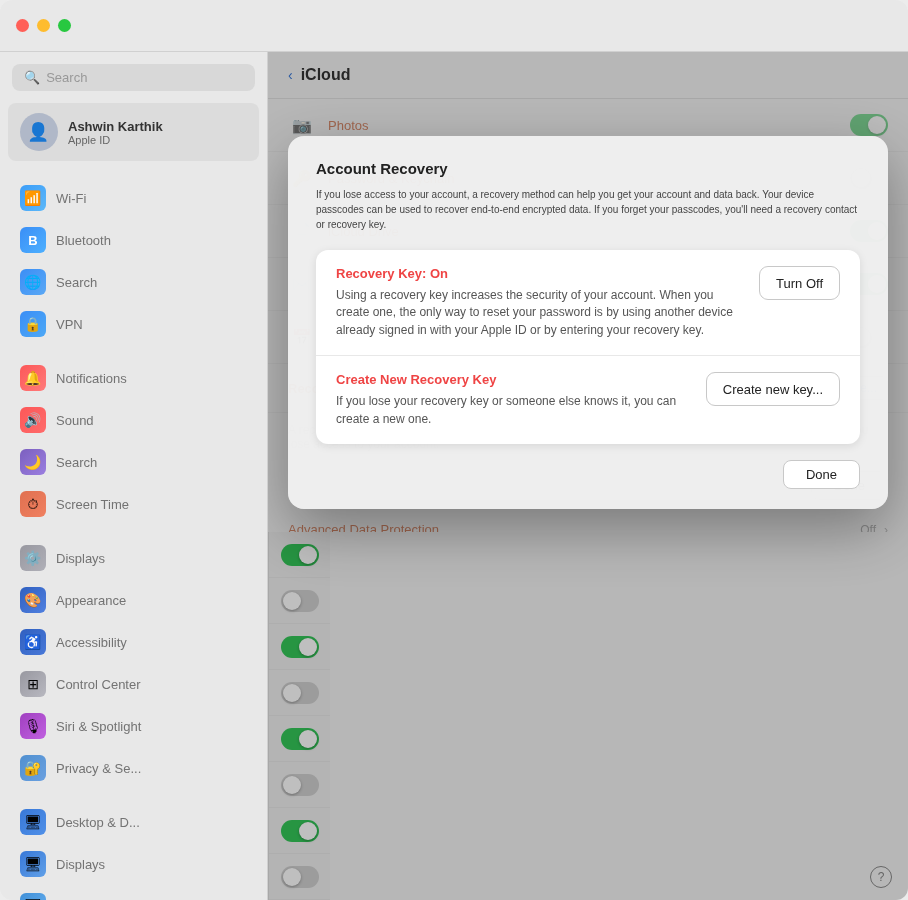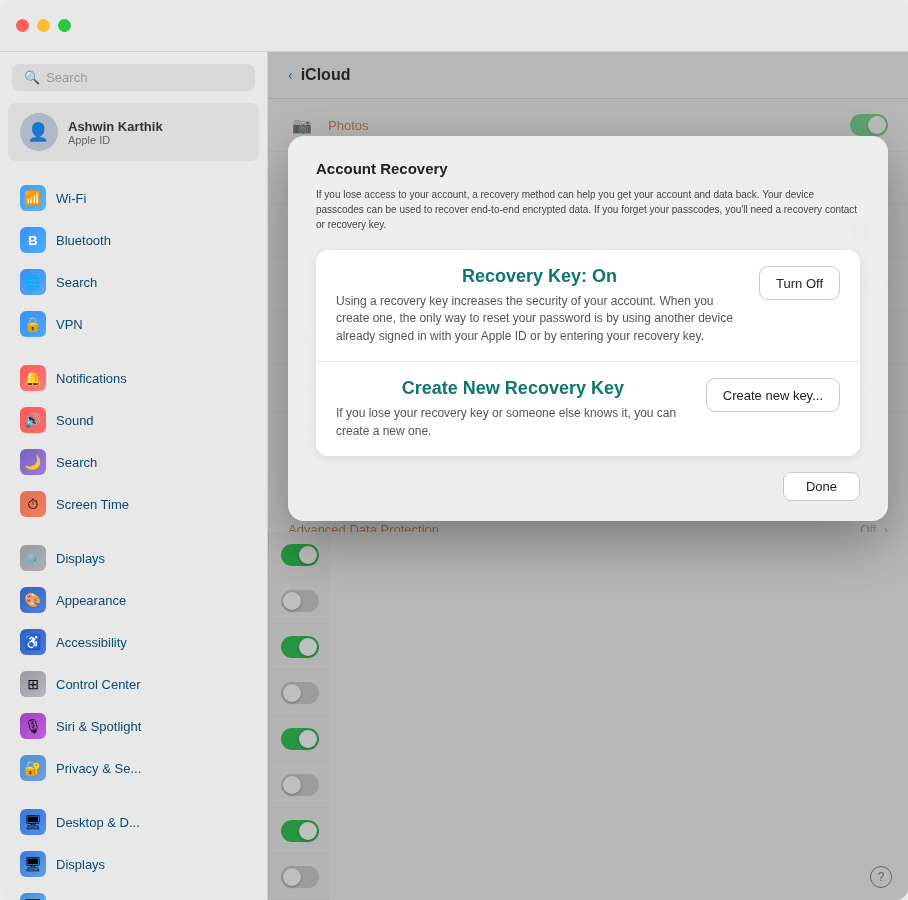--- a/index.html
+++ b/index.html
@@ -129,21 +129,21 @@
       height: 26px;
       border-radius: 6px;
       display: flex;
       align-items: center;
       justify-content: center;
       flex-shrink: 0;
       font-size: 14px;
     }
     .sidebar-label {
       font-size: 13px;
-      color: #0c4a6e;
+      color: #737373;
     }
     .icon-wifi { background: linear-gradient(135deg, #3b9df8, #5db8f9); }
     .icon-bluetooth { background: linear-gradient(135deg, #3a8ef6, #4db0ff); }
     .icon-network { background: linear-gradient(135deg, #3a8ef6, #5ba8f5); }
     .icon-vpn { background: linear-gradient(135deg, #3a8ef6, #4da8f6); }
     .icon-notifications { background: linear-gradient(135deg, #fc5858, #ff7b7b); }
     .icon-sound { background: linear-gradient(135deg, #fc5858, #ff6b6b); }
     .icon-focus { background: linear-gradient(135deg, #7b5fbf, #9b7fe0); }
     .icon-screentime { background: linear-gradient(135deg, #e07050, #f08060); }
     .icon-general { background: linear-gradient(135deg, #9898a0, #b0b0b8); }
@@ -344,25 +344,24 @@
       align-items: flex-start;
       justify-content: space-between;
       gap: 16px;
     }
 
     .card-row-content {
       flex: 1;
     }
 
     .card-row-title {
-      font-size: 18px;
+      font-size: 13px;
       font-weight: 600;
-      color: #0f766e;
+      color: #ef4444;
       margin-bottom: 6px;
-      text-align: center;
     }
 
     .card-row-desc {
       font-size: 12px;
       color: #555;
       line-height: 1.45;
     }
 
     .card-btn {
       padding: 5px 16px;

